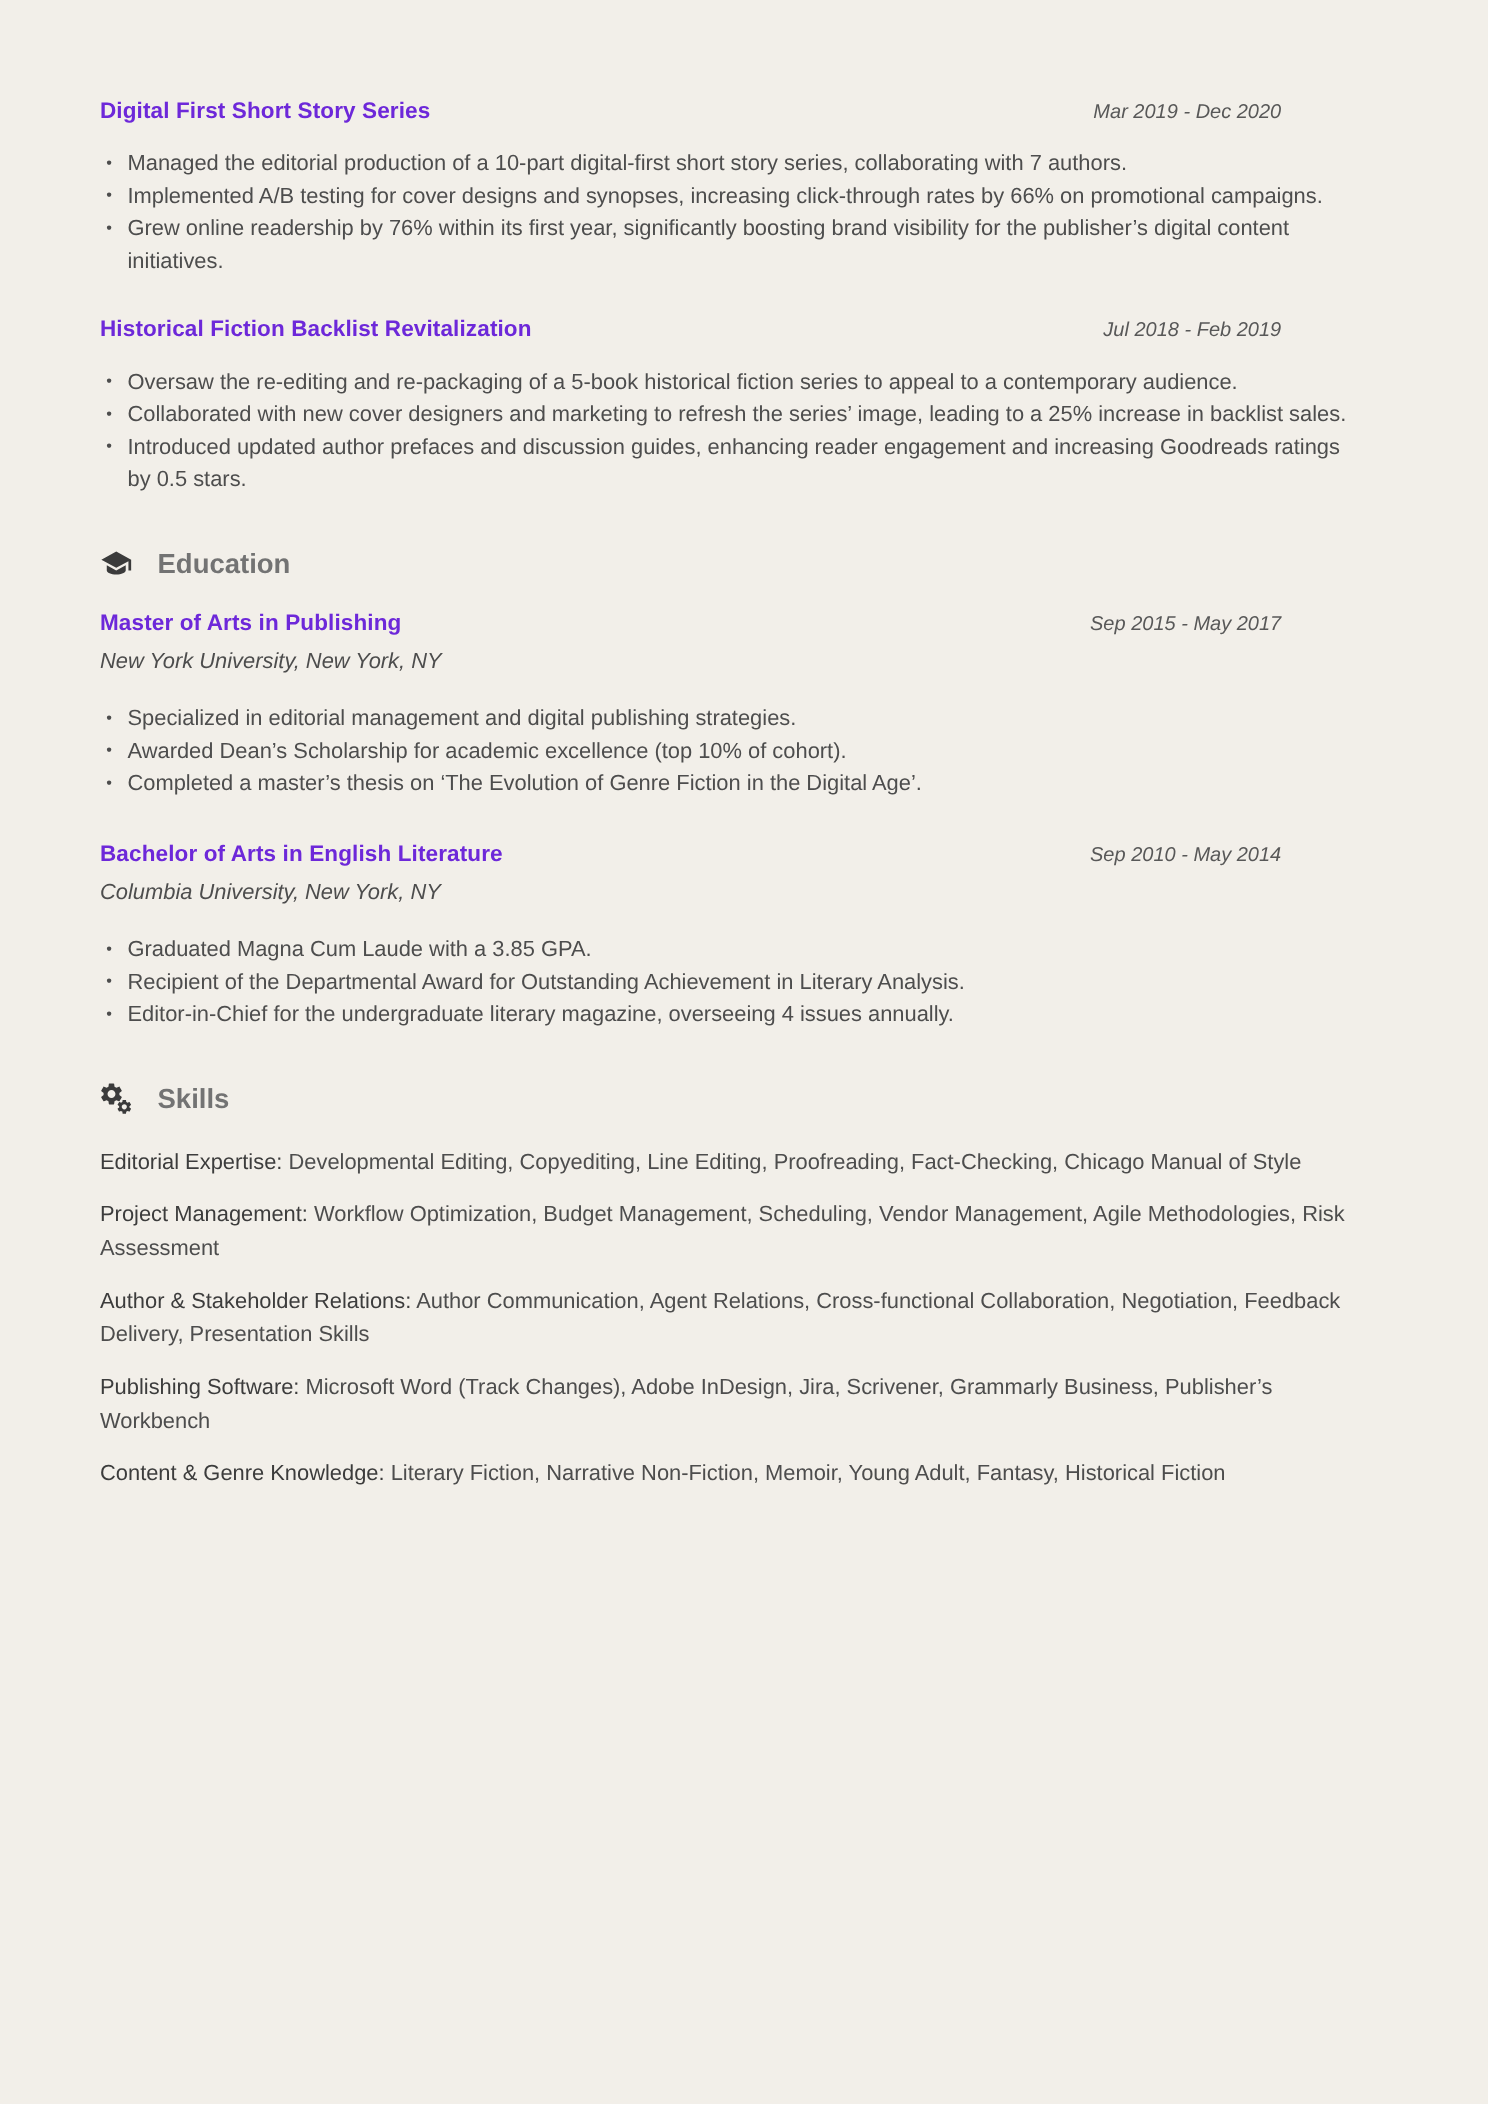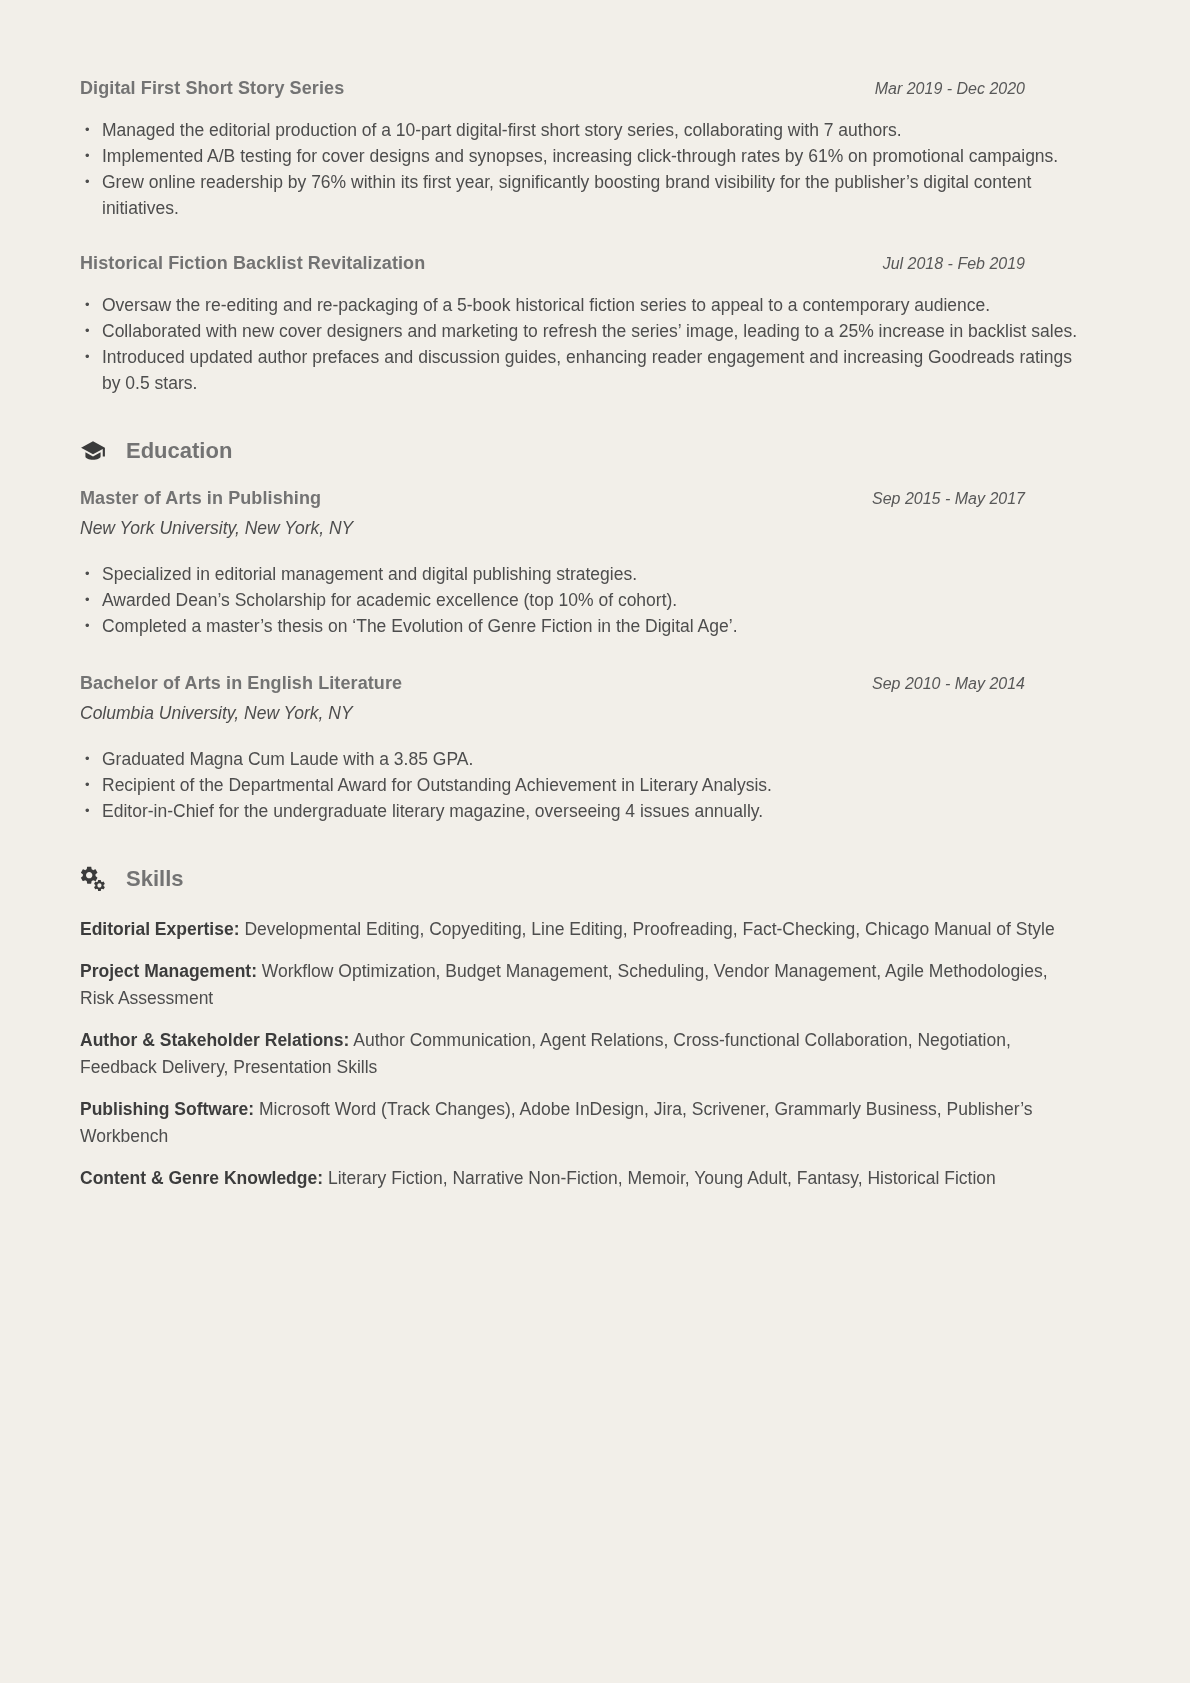--- a/index.html
+++ b/index.html
@@ -19,21 +19,21 @@
   
   .entry-header {
     display: flex;
     justify-content: space-between;
     align-items: baseline;
     margin: 0 0 18px 0;
   }
   .entry-title {
     font-size: 18px;
     font-weight: 700;
-    color: #737373;
+    color: #6d28d9;
     margin: 0;
     letter-spacing: 0.1px;
   }
   .date-range {
     font-size: 16px;
     font-style: italic;
     color: #585858;
     white-space: nowrap;
     padding-right: 55px;
   }
@@ -81,37 +81,37 @@
   }
   .edu-entry .entry-header { margin-bottom: 0; gap: 19px; }
   .edu-entry ul.bullets { margin-top: 22px; margin-bottom: 34px; }
   
   .skill-line {
     font-size: 17.5px;
     line-height: 27px;
     color: #4d4d4d;
     margin: 0 0 15px 0;
   }
-  .skill-line b { color: #3c3c3c; font-weight: 700; }
+  .skill-line b { color: #3c3c3c; font-weight: 400; }
 </style>
 </head>
 <body>
 
 <div class="page">
 
   <section>
 
     <article>
       <header class="entry-header">
         <h3 class="entry-title">Digital First Short Story Series</h3>
         <span class="date-range">Mar 2019 - Dec 2020</span>
       </header>
       <ul class="bullets">
         <li>Managed the editorial production of a 10-part digital-first short story series, collaborating with 7 authors.</li>
-        <li>Implemented A/B testing for cover designs and synopses, increasing click-through rates by 61% on promotional campaigns.</li>
+        <li>Implemented A/B testing for cover designs and synopses, increasing click-through rates by 66% on promotional campaigns.</li>
         <li>Grew online readership by 76% within its first year, significantly boosting brand visibility for the publisher’s digital content initiatives.</li>
       </ul>
     </article>
 
     <article>
       <header class="entry-header">
         <h3 class="entry-title">Historical Fiction Backlist Revitalization</h3>
         <span class="date-range">Jul 2018 - Feb 2019</span>
       </header>
       <ul class="bullets">

